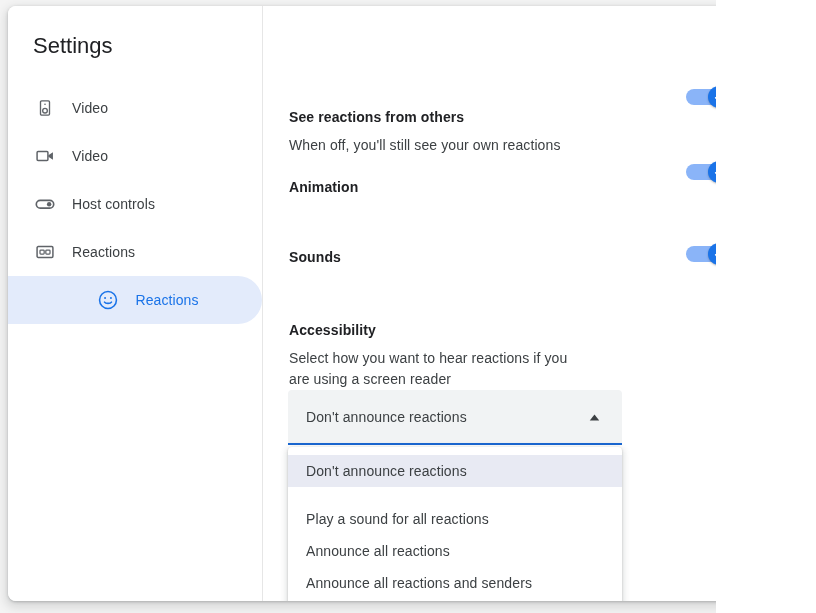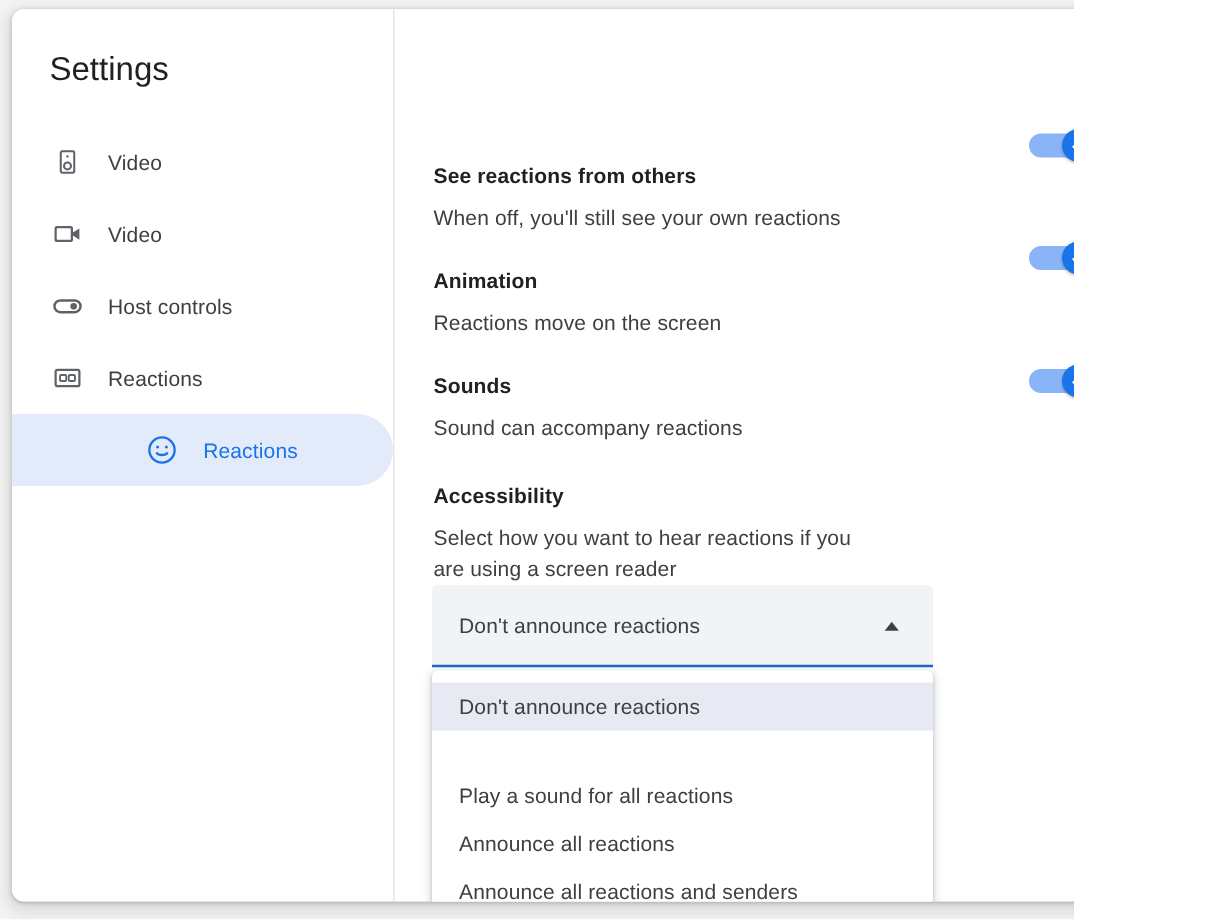--- a/index.html
+++ b/index.html
@@ -322,34 +322,32 @@
         <span class="track"></span>
         <span class="thumb">
           <svg width="13" height="13" viewBox="0 0 24 24" fill="none" stroke="#ffffff" stroke-width="3" stroke-linecap="round" stroke-linejoin="round">
             <path d="M5 12.5 L10 17.5 L19 7"></path>
           </svg>
         </span>
       </div>
 
       <div class="setting-row" style="top:156px;">
         <div class="setting-title">Animation</div>
-        <div class="setting-desc">Reactions move on the screen</div>
       </div>
       <div class="toggle" style="left:422px; top:155px;">
         <span class="track"></span>
         <span class="thumb">
           <svg width="13" height="13" viewBox="0 0 24 24" fill="none" stroke="#ffffff" stroke-width="3" stroke-linecap="round" stroke-linejoin="round">
             <path d="M5 12.5 L10 17.5 L19 7"></path>
           </svg>
         </span>
       </div>
 
       <div class="setting-row" style="top:226px;">
         <div class="setting-title">Sounds</div>
-        <div class="setting-desc">Sound can accompany reactions</div>
       </div>
       <div class="toggle" style="left:422px; top:237px;">
         <span class="track"></span>
         <span class="thumb">
           <svg width="13" height="13" viewBox="0 0 24 24" fill="none" stroke="#ffffff" stroke-width="3" stroke-linecap="round" stroke-linejoin="round">
             <path d="M5 12.5 L10 17.5 L19 7"></path>
           </svg>
         </span>
       </div>
 
@@ -364,21 +362,21 @@
           <svg width="11" height="7" viewBox="0 0 12 8">
             <path d="M6 0.6 L11.4 7.4 L0.6 7.4 Z" fill="#3c4043"></path>
           </svg>
         </span>
       </div>
 
       <div class="select-menu" style="left:24px; top:441px;">
         <div class="option selected">
           <span>Don't announce reactions</span>
         </div>
-        <div class="option" style="margin-top:27px;">
+        <div class="option" style="margin-top:16px;">
           <span>Play a sound for all reactions</span>
         </div>
         <div class="option" style="margin-top:0px;">
           <span>Announce all reactions</span>
         </div>
         <div class="option" style="margin-top:0px;">
           <span>Announce all reactions and senders</span>
         </div>
       </div>
 

